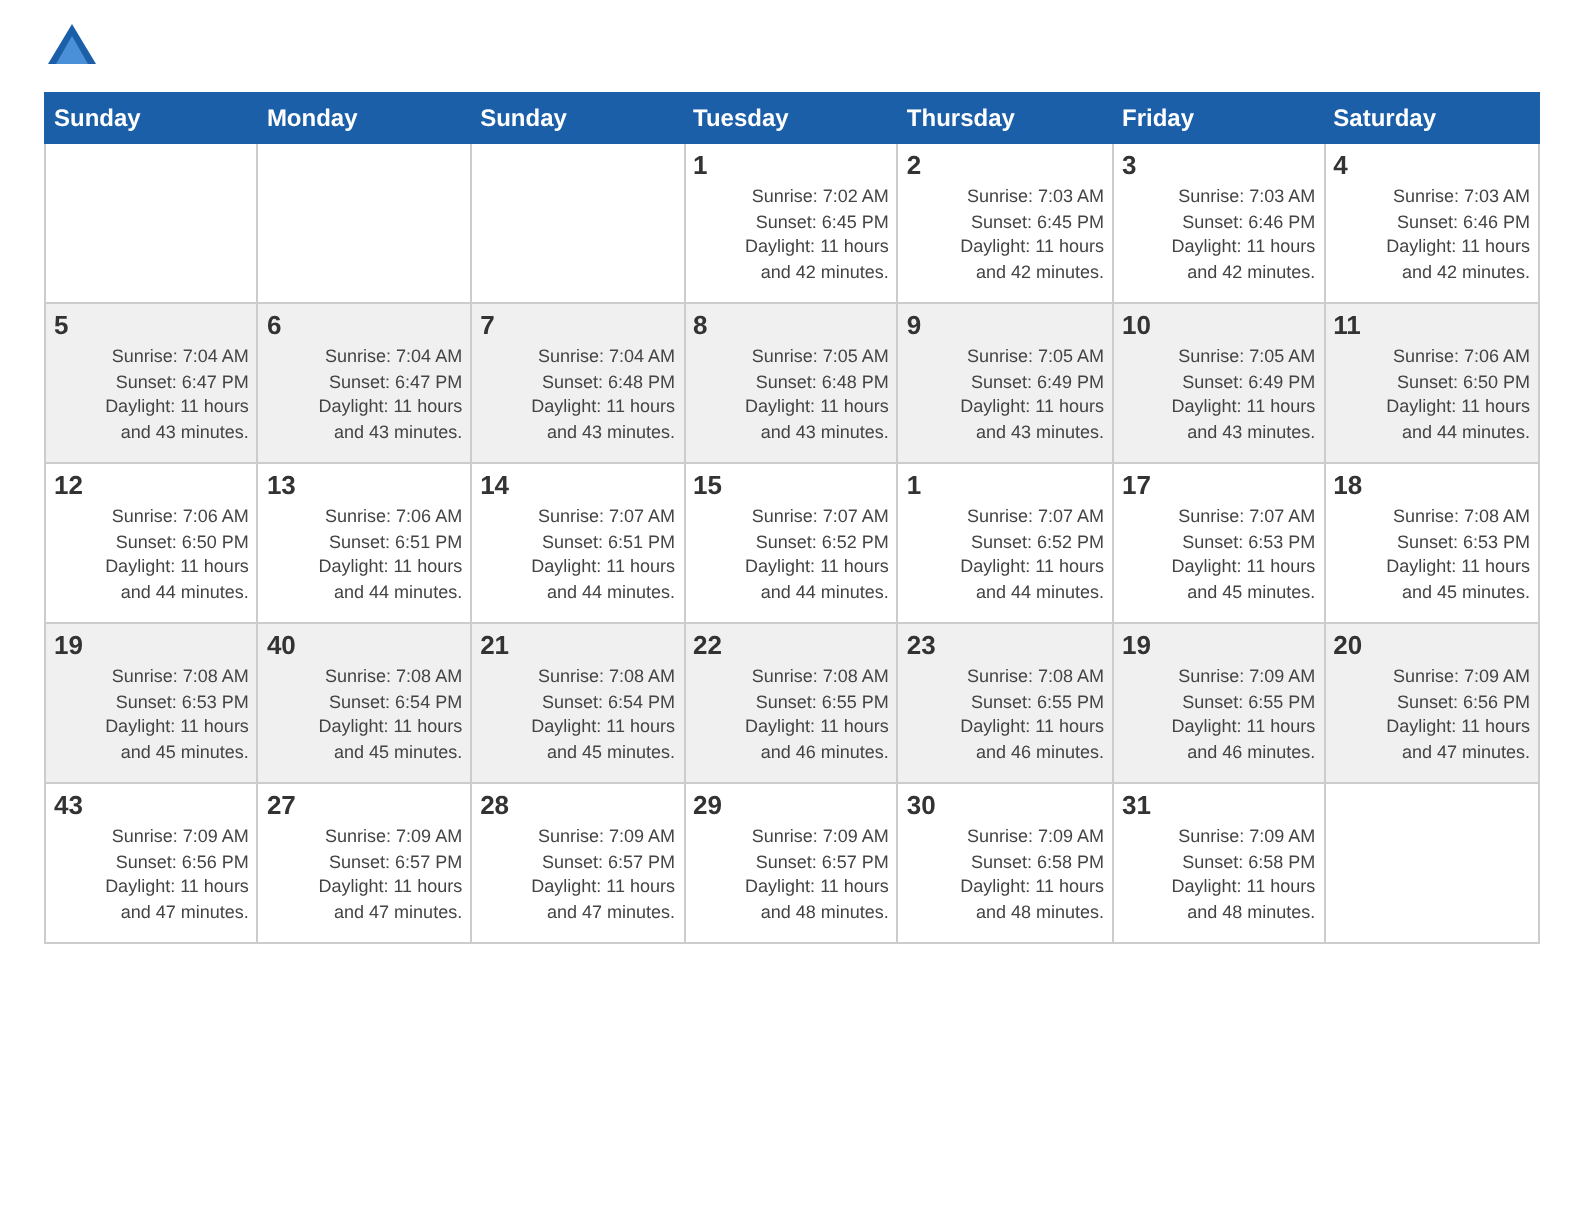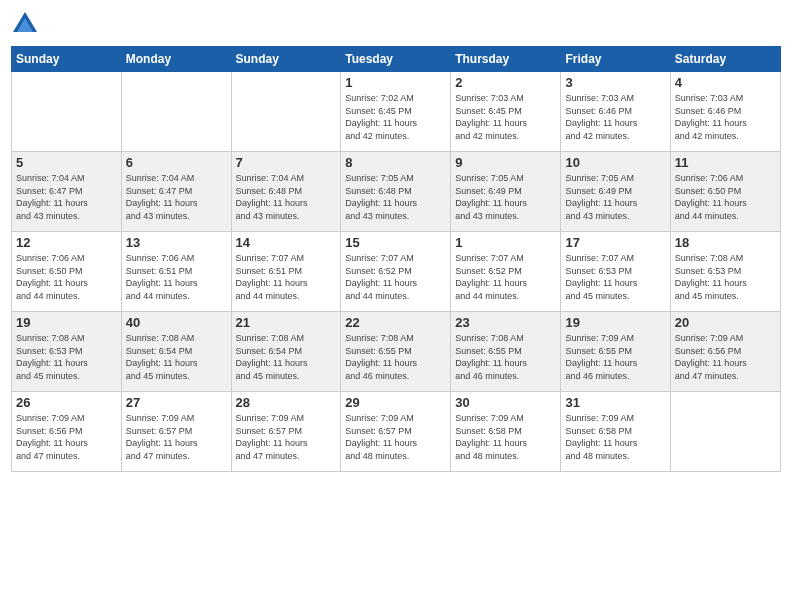--- a/index.html
+++ b/index.html
@@ -6,21 +6,21 @@
     body {
       font-family: Arial, sans-serif;
       background: #fff;
       width: 792px;
       height: 612px;
       overflow: hidden;
     }
     .page {
       width: 792px;
       height: 612px;
-      padding: 10px 11px;
+      padding: 10px 22px;
       background: #fff;
       border-radius: 16px;
     }
     .header {
       display: flex;
       justify-content: space-between;
       align-items: flex-start;
       margin-bottom: 8px;
     }
     .logo {
@@ -80,20 +80,21 @@
       font-size: 13px;
       font-weight: bold;
       color: #333;
       display: block;
       margin-bottom: 2px;
     }
     .day-info {
       font-size: 9px;
       color: #444;
       line-height: 1.4;
+      text-align: right;
     }
     .row-shaded td {
       background-color: #f0f0f0;
     }
     .row-white td {
       background-color: #ffffff;
     }
   </style>
 </head>
 <body>
@@ -310,21 +311,21 @@
           <td>
             <span class="day-number">20</span>
             <div class="day-info" style="white-space: pre-line;">Sunrise: 7:09 AM
 Sunset: 6:56 PM
 Daylight: 11 hours
 and 47 minutes.</div>
           </td>
         </tr>
         <tr class="row-white">
           <td>
-            <span class="day-number">26</span>
+            <span class="day-number">43</span>
             <div class="day-info" style="white-space: pre-line;">Sunrise: 7:09 AM
 Sunset: 6:56 PM
 Daylight: 11 hours
 and 47 minutes.</div>
           </td>
           <td>
             <span class="day-number">27</span>
             <div class="day-info" style="white-space: pre-line;">Sunrise: 7:09 AM
 Sunset: 6:57 PM
 Daylight: 11 hours

